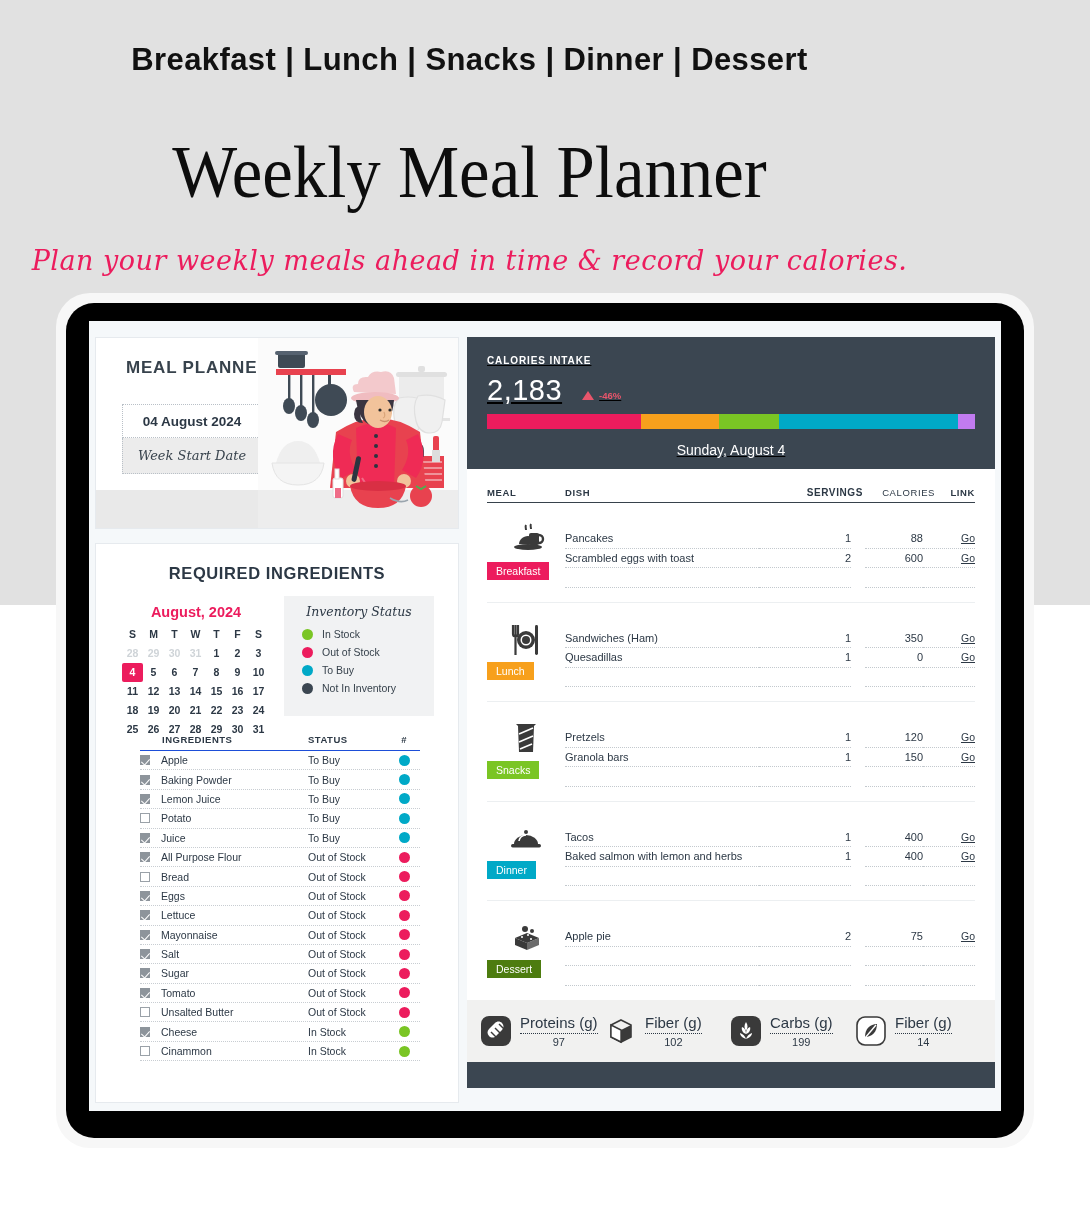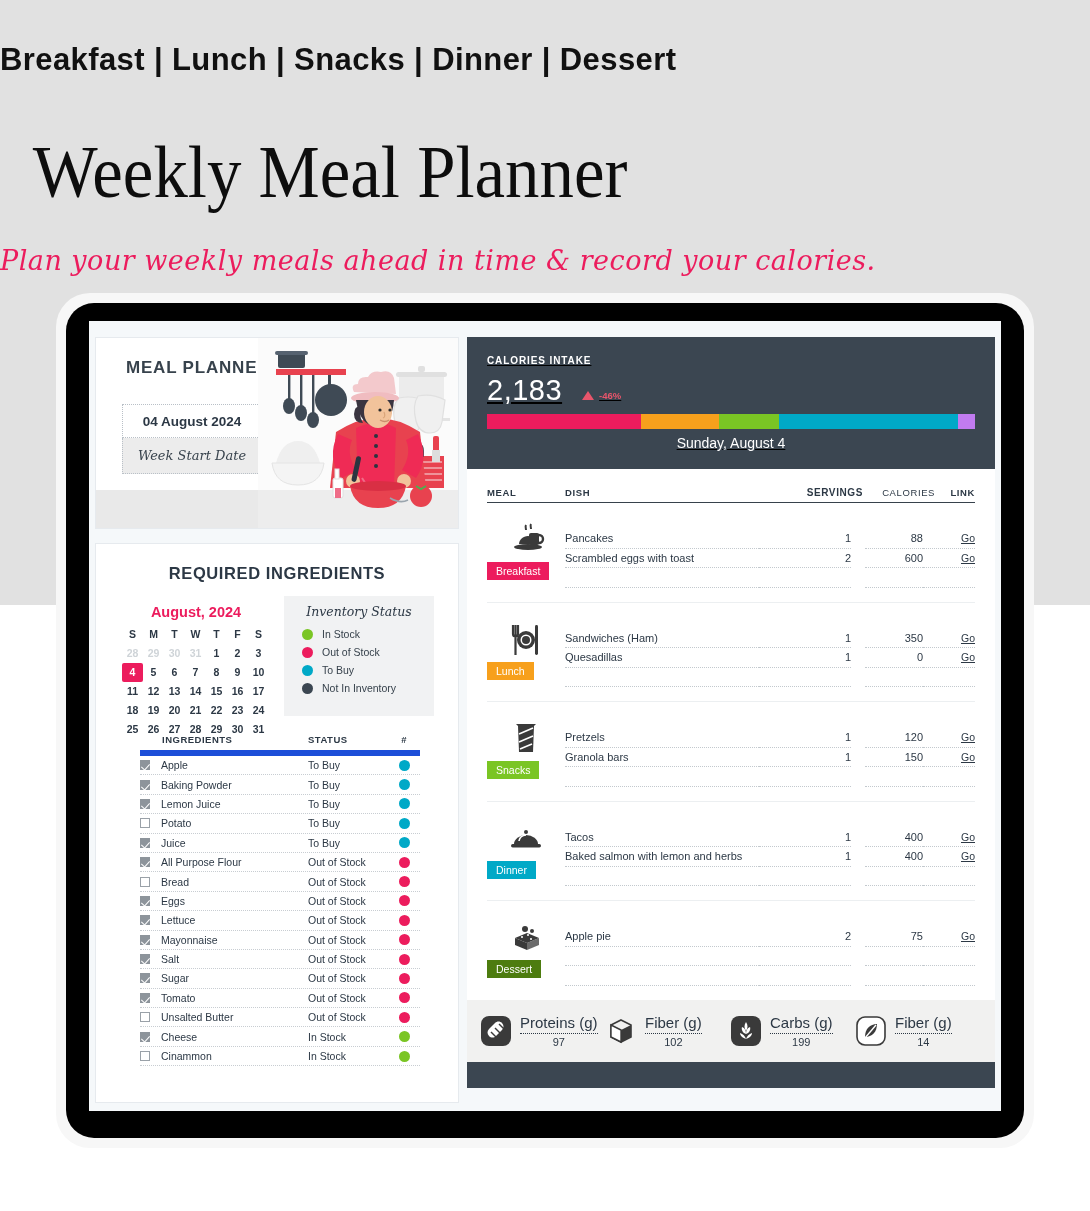--- a/index.html
+++ b/index.html
@@ -14,21 +14,21 @@
   .bg-top {
     position: absolute; left: 0; top: 0; width: 1090px; height: 605px;
     background: #e1e1e1;
   }
   .bg-bottom {
     position: absolute; left: 0; top: 605px; width: 1090px; height: 606px;
     background: #ffffff;
   }
 
   
-  .hero { position: absolute; left: 0; top: 0; width: 939px; }
+  .hero { position: absolute; left: 0; top: 0; width: 939px; text-align: center; }
   .hero-eyebrow {
     font-family: "Liberation Sans", sans-serif;
     font-size: 31px; font-weight: 700; letter-spacing: .4px;
     color: #111; margin-top: 42px;
   }
   .hero-title {
     font-family: "Liberation Serif", serif;
     font-size: 74px; font-weight: 400; color: #0d0d0d;
     margin-top: 52px; letter-spacing: 0px;
     transform: scaleX(0.93); transform-origin: center;
@@ -119,21 +119,21 @@
     font-size: 12.5px; color: #2c3845; margin-bottom: 9px;
   }
   .inv-row { display: flex; align-items: center; margin: 0 0 6px 18px; }
   .dot { width: 11px; height: 11px; border-radius: 50%; margin-right: 9px; flex: none; }
   .inv-row span { font-size: 10.5px; color: #37424c; }
 
   
   .ingr-tbl { position: absolute; left: 44px; top: 190px; width: 280px; }
   .ingr-head {
     display: flex; align-items: center; padding-bottom: 5px;
-    border-bottom: 6px solid #1d4ed8;
+    border-bottom: 1px solid #1d4ed8;
   }
   .ingr-head .c1 { width: 168px; font-size: 9.5px; font-weight: 700; color: #2c3845; letter-spacing: .5px; padding-left: 22px;}
   .ingr-head .c2 { width: 80px; font-size: 9.5px; font-weight: 700; color: #2c3845; letter-spacing: .5px;}
   .ingr-head .c3 { width: 32px; font-size: 9.5px; font-weight: 700; color: #2c3845; text-align: center;}
   .ingr-row {
     display: flex; align-items: center; height: 19.4px;
     border-bottom: 1px dotted #c8cdd2;
   }
   .ingr-row .c1 { width: 168px; display: flex; align-items: center; font-size: 10.5px; color: #2c3845; }
   .ingr-row .c2 { width: 80px; font-size: 10.5px; color: #2c3845; }
@@ -161,21 +161,21 @@
   .cal-num { font-size: 29px; color: #ffffff; font-weight: 400; letter-spacing: .5px; }
   .cal-delta { display: flex; align-items: center; margin-left: 20px; }
   .tri {
     width: 0; height: 0; border-left: 6px solid transparent;
     border-right: 6px solid transparent; border-bottom: 9px solid #e8556b;
     margin-right: 5px;
   }
   .cal-delta span { font-size: 9.5px; color: #e8556b; font-weight: 700; }
   .bar { display: flex; height: 15px; margin-top: 7px; }
   .cal-date {
-    text-align: center; color: #fff; font-size: 14px; margin-top: 6px;
+    text-align: center; color: #fff; font-size: 14px; margin-top: 13px;
   }
 
   .meals { background: #fff; padding: 0 20px; }
   .meal-head {
     display: flex; align-items: flex-end; height: 34px;
     border-bottom: 1.6px solid #37424c; padding-bottom: 4px;
   }
   .meal-head .h-meal { width: 78px; font-size: 9.5px; font-weight: 700; color: #2c3845; letter-spacing: .6px; }
   .meal-head .h-dish { flex: 1; font-size: 9.5px; font-weight: 700; color: #2c3845; letter-spacing: .6px; }
   .meal-head .h-serv { width: 92px; text-align: right; font-size: 10px; font-weight: 700; color: #2c3845; letter-spacing: .6px; }

